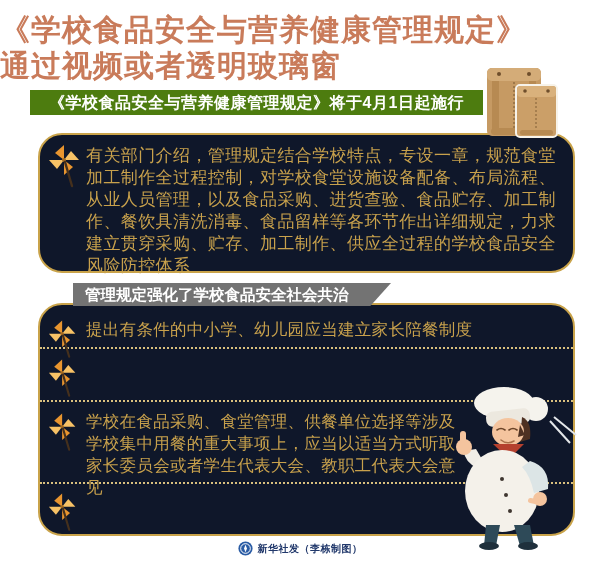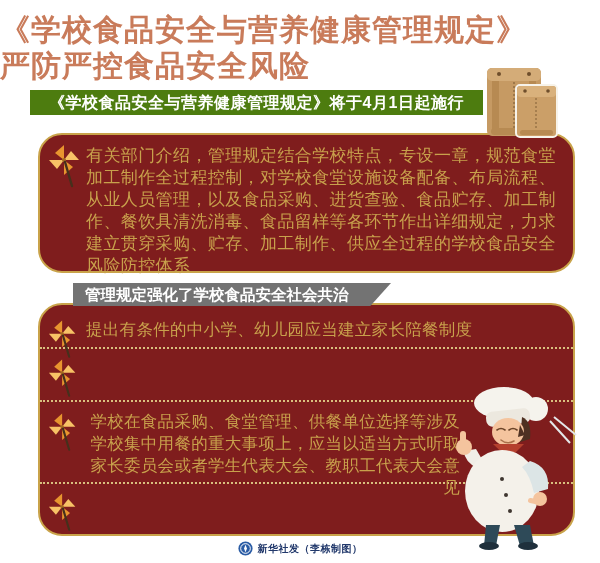--- a/index.html
+++ b/index.html
@@ -16,39 +16,39 @@
   .banner{
     position:absolute;left:30px;top:90px;width:453px;height:25px;
     background:#4d7c0f;color:#ffffff;font-size:16px;font-weight:bold;
     text-align:center;line-height:25px;letter-spacing:0.5px;
   }
   
   .envelopes{position:absolute;left:486px;top:62px;z-index:4;}
   
   .box{
     position:absolute;left:38px;width:537px;box-sizing:border-box;
-    border:2px solid #c9a34a;border-radius:24px;background:#7f1d1d;
+    border:2px solid #c9a34a;border-radius:24px;background:#0f172a;
   }
   .box1{top:133px;height:140px;padding:8px 10px 6px 8px;display:flex;}
   .box2{top:303px;height:233px;display:flex;flex-direction:column;overflow:hidden;}
   .pin{flex:0 0 38px;padding-top:2px;}
   .pin svg{display:block;}
   .body-text{
     color:#c8a14c;font-size:17px;line-height:22px;letter-spacing:0.4px;
     margin:0;padding-top:2px;width:478px;
   }
   
   .section-header{
     position:absolute;left:73px;top:283px;width:318px;height:23px;z-index:3;
     background:#737373;color:#ffffff;font-size:15.5px;font-weight:bold;
     line-height:23px;padding-left:12px;box-sizing:border-box;
     clip-path:polygon(0 0,100% 0,93.5% 100%,0 100%);
   }
   
-  .row{display:flex;box-sizing:border-box;padding:0 8px 0 8px;text-align:right;}
+  .row{display:flex;box-sizing:border-box;padding:0 8px 0 8px;}
   .row .txt{
     color:#c8a14c;font-size:16.5px;line-height:22px;letter-spacing:0.3px;margin:0;
   }
   .row1{height:44px;padding-top:13px;border-bottom:2px dotted #d9c07e;}
   .row2{height:53px;padding-top:8px;border-bottom:2px dotted #d9c07e;}
   .row3{height:82px;padding-top:9px;border-bottom:2px dotted #d9c07e;}
   .row4{height:50px;padding-top:7px;}
   .row3 .txt{max-width:374px;font-family:Liberation Serif, serif;}
   .row4 .txt{max-width:388px;}
   
@@ -61,21 +61,21 @@
   }
   .footer svg{display:block;}
 </style>
 </head>
 <body>
 
 <div class="canvas">
 
   <div class="title">
     <div>《学校食品安全与营养健康管理规定》</div>
-    <div>严防严控食品安全风险</div>
+    <div>通过视频或者透明玻璃窗</div>
   </div>
 
   <div class="banner">《学校食品安全与营养健康管理规定》将于4月1日起施行</div>
 
   <span class="envelopes">
     <svg width="72" height="78" viewBox="0 0 72 78">
       <rect x="1" y="6" width="54" height="68" rx="5" fill="#c69a63"></rect>
       <rect x="6" y="19" width="7" height="49" fill="#b78a52"></rect>
       <rect x="43" y="19" width="7" height="49" fill="#b78a52"></rect>
       <line x1="28" y1="20" x2="28" y2="66" stroke="#8e6a3f" stroke-width="1.4" stroke-dasharray="2 2"></line>

